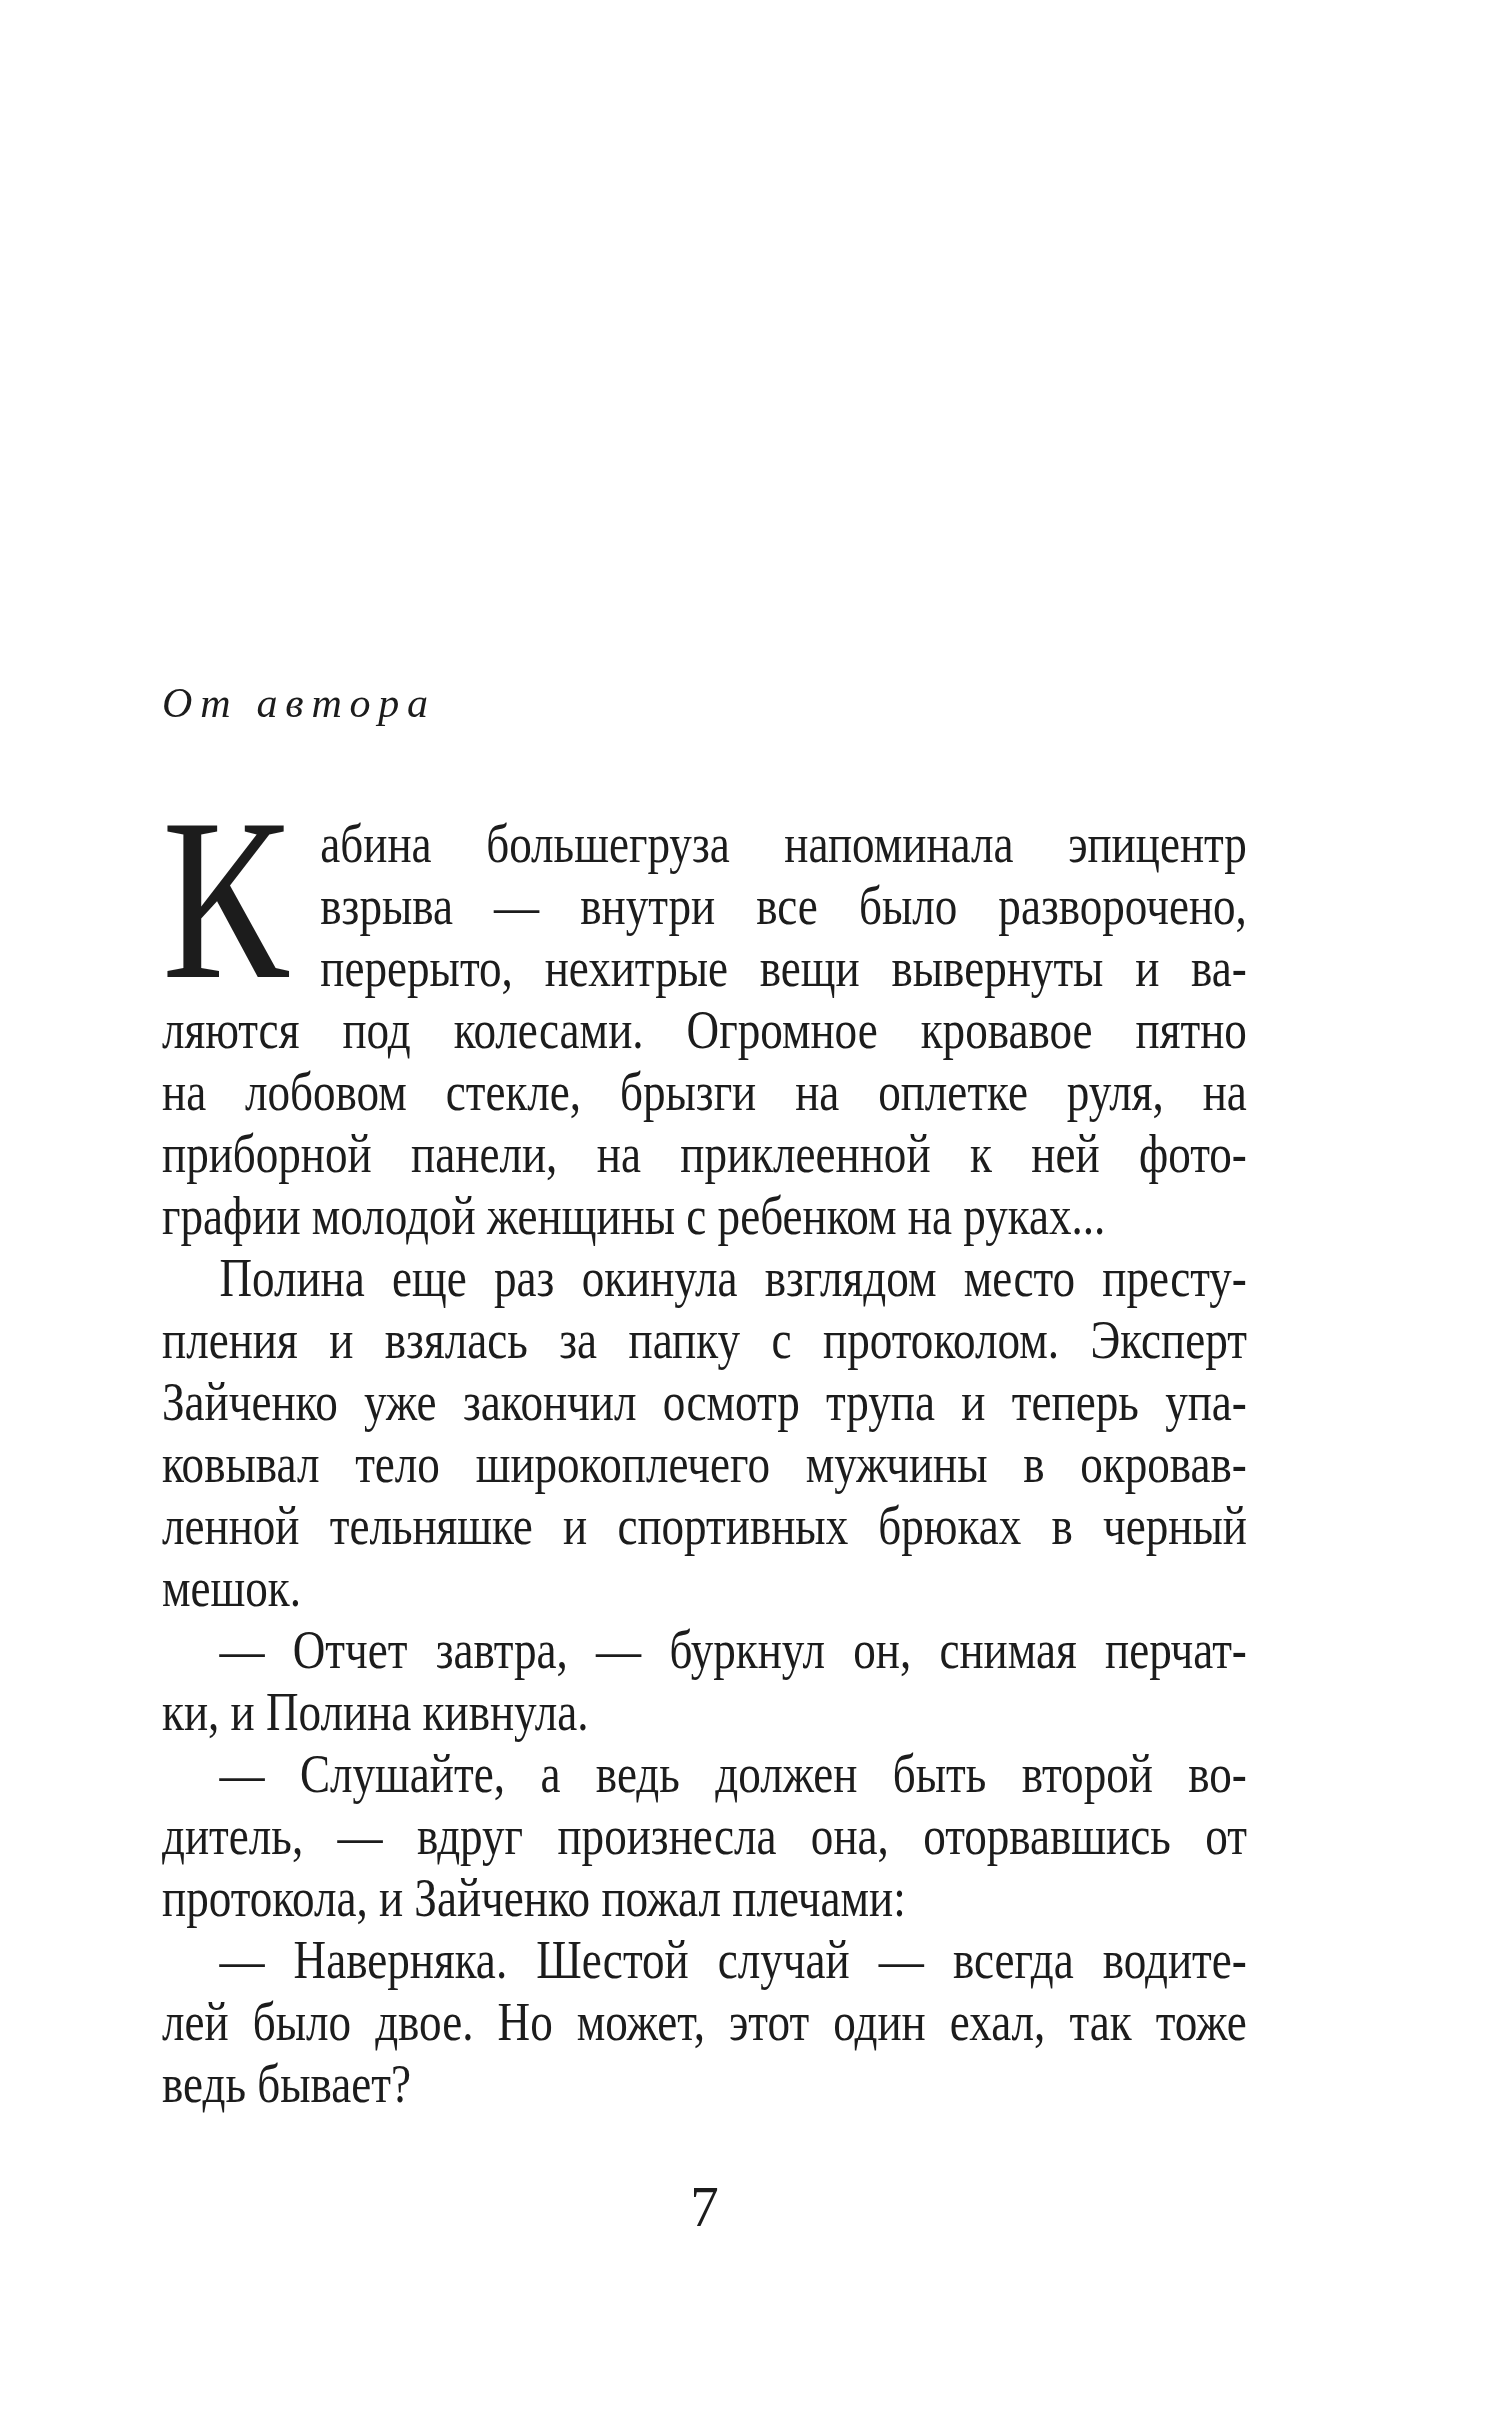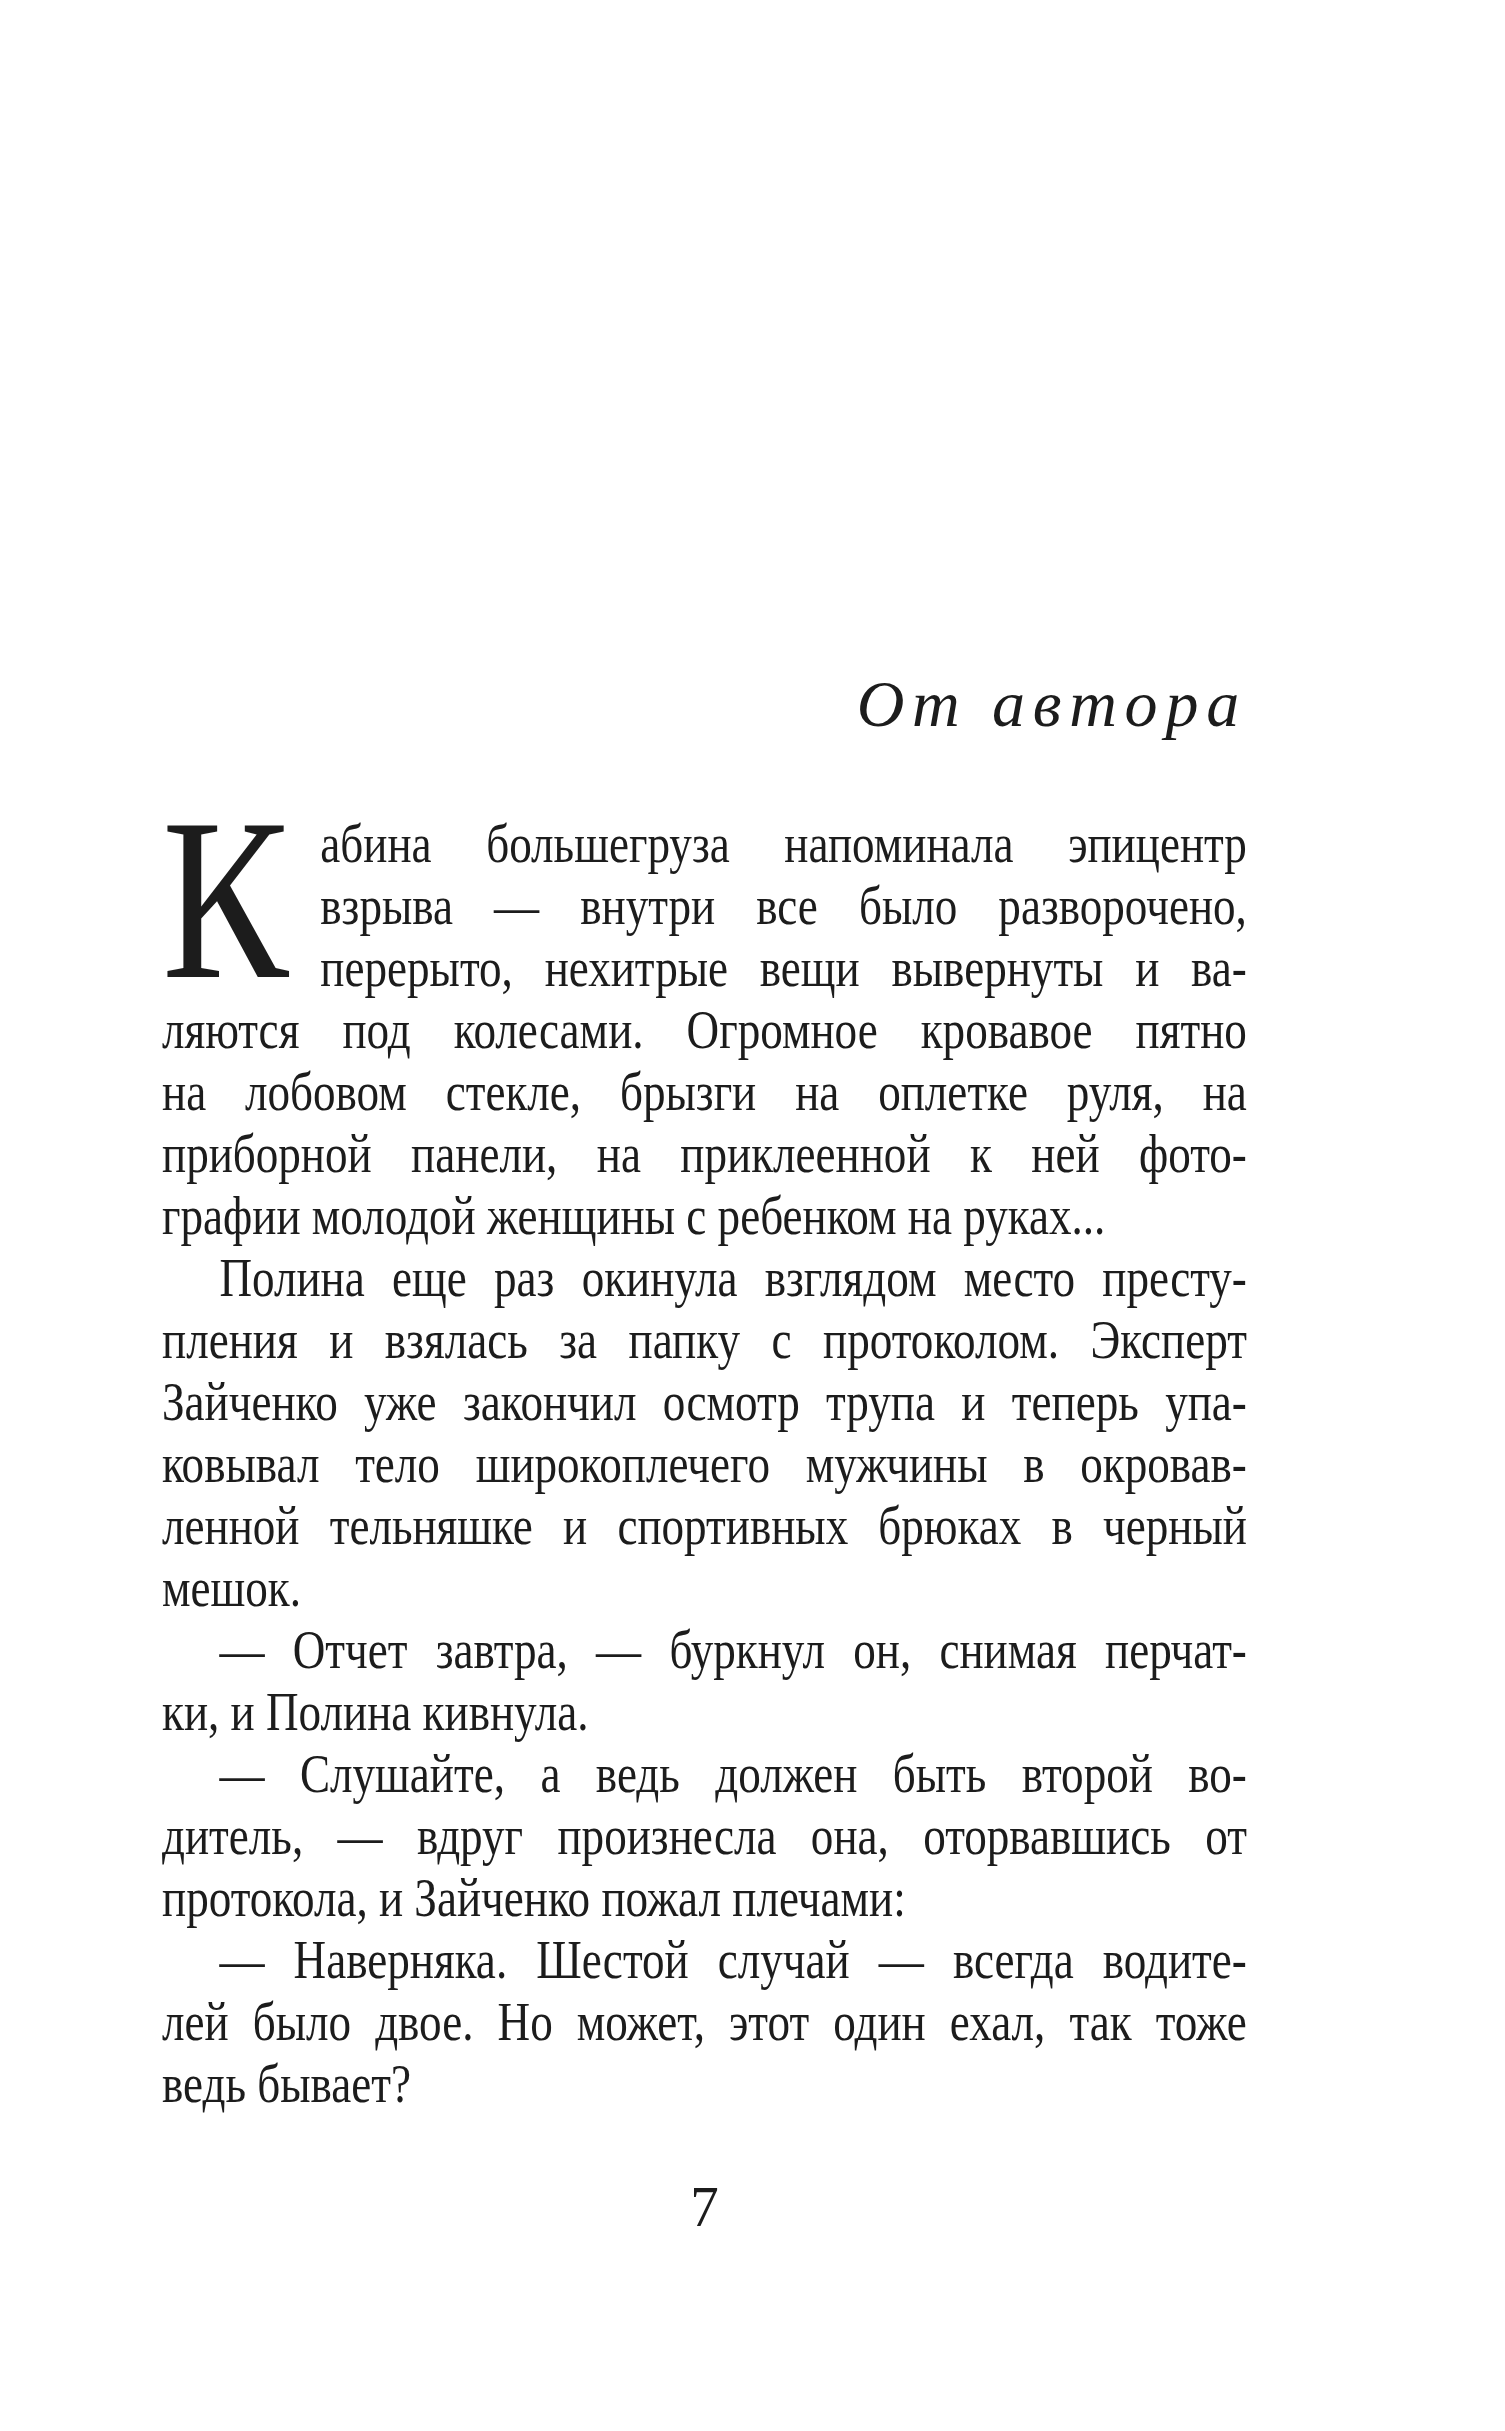--- a/index.html
+++ b/index.html
@@ -14,23 +14,23 @@
     background: #ffffff;
     color: #1c1c1c;
     font-family: "Liberation Serif", "DejaVu Serif", serif;
     overflow: hidden;
   }
   .chapter-title {
     position: absolute;
     top: 674px;
     left: 162px;
     width: 1085px;
-    text-align: right;
+    text-align: left;
     font-style: italic;
-    font-size: 66px;
+    font-size: 42px;
     line-height: 59px;
     letter-spacing: 7.8px;
     white-space: nowrap;
   }
   .body-text {
     position: absolute;
     top: 813px;
     left: 162px;
     width: 1323px;
     transform: scaleX(0.82);

